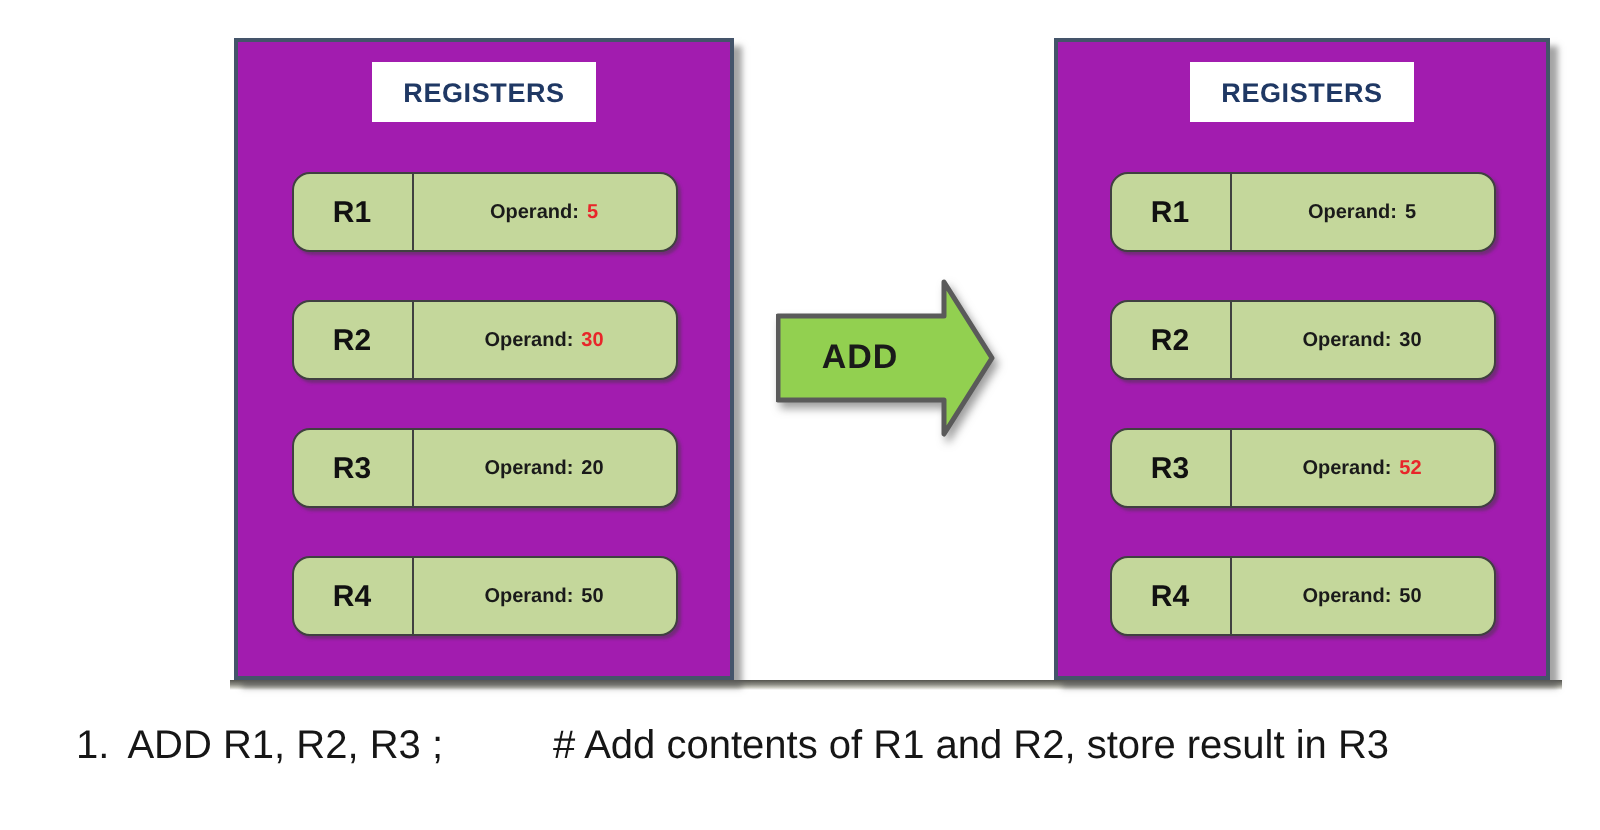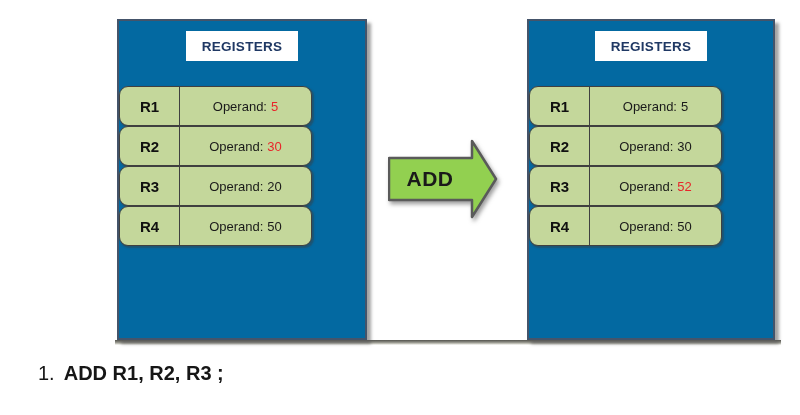--- a/index.html
+++ b/index.html
@@ -10,74 +10,74 @@
 
   
   .base-line {
     position: absolute; left: 115px; top: 340px; width: 666px; height: 5px;
     background: linear-gradient(180deg, #53534d 0%, #8d8d85 45%, #c9c9c0 75%, rgba(201,201,192,0) 100%);
     z-index: 0;
   }
 
   .panel {
     position: absolute; top: 19px; height: 321px;
-    background: #0369a1;
+    background: #a21caf;
     border: 2px solid #44546a;
     box-shadow: 4px 4px 3px rgba(90,90,90,0.55);
     z-index: 1;
   }
   .panel.left  { left: 117px; width: 250px; }
   .panel.right { left: 527px; width: 248px; }
 
   .title-box {
     width: 112px; height: 30px; margin: 10px auto 0;
     background: #ffffff;
     display: flex; align-items: center; justify-content: center;
     font-size: 13.5px; font-weight: bold; color: #1f3864; letter-spacing: 0.3px;
   }
 
-  .rows { margin-top: 25px; display: flex; flex-direction: column; }
+  .rows { margin-top: 25px; display: flex; flex-direction: column; align-items: center; gap: 24px; }
 
   .reg-row {
     width: 193px; height: 40px;
     background: #c4d79b;
     border: 1.5px solid #404040;
     border-radius: 9px;
     display: flex; overflow: hidden;
     box-shadow: 1.5px 1.5px 1.5px rgba(60,60,60,0.45);
   }
   .reg-name {
     width: 60px; border-right: 1.5px solid #404040;
     display: flex; align-items: center; justify-content: center;
     font-size: 15px; font-weight: bold; color: #111111;
   }
   .reg-operand {
     flex: 1; display: flex; align-items: center; justify-content: center;
-    font-size: 13px; font-weight: normal; color: #1a1a1a;
+    font-size: 10px; font-weight: bold; color: #1a1a1a;
   }
   .reg-operand .value { margin-left: 4px; }
 
   .arrow-wrap {
     position: absolute; left: 388px; top: 139px; width: 110px; height: 80px; z-index: 1;
     filter: drop-shadow(2px 3px 2px rgba(60,60,60,0.5));
   }
   .arrow-wrap svg { display: block; }
   .arrow-label {
     position: absolute; left: 0; top: 19px; width: 84px; height: 42px;
     display: flex; align-items: center; justify-content: center;
-    font-size: 21px; font-weight: bold; color: #1a1a1a; letter-spacing: 0.5px;
+    font-size: 17px; font-weight: bold; color: #1a1a1a; letter-spacing: 0.5px;
   }
 
   .caption {
     position: absolute; left: 38px; top: 362px;
     display: flex; align-items: baseline;
     font-size: 20px; color: #161616; white-space: nowrap;
   }
   .cap-number { margin-right: 9px; font-weight: 400; }
-  .cap-instruction { font-weight: 700; }
+  .cap-instruction { font-weight: 400; }
   .cap-comment { margin-left: 55px; font-weight: 400; }
 </style>
 </head>
 <body>
 
 <div class="figure">
 
   <div class="base-line"></div>
 
   <div class="panel left">
@@ -155,15 +155,16 @@
           <span>Operand:</span>
           <span class="value" style="color: rgb(26, 26, 26);">50</span>
         </div>
       </div>
     </div>
   </div>
 
   <div class="caption">
     <span class="cap-number">1.</span>
     <span class="cap-instruction">ADD R1, R2, R3 ;</span>
+    <span class="cap-comment"># Add contents of R1 and R2, store result in R3</span>
   </div>
 
 </div>
 
 </body></html>

